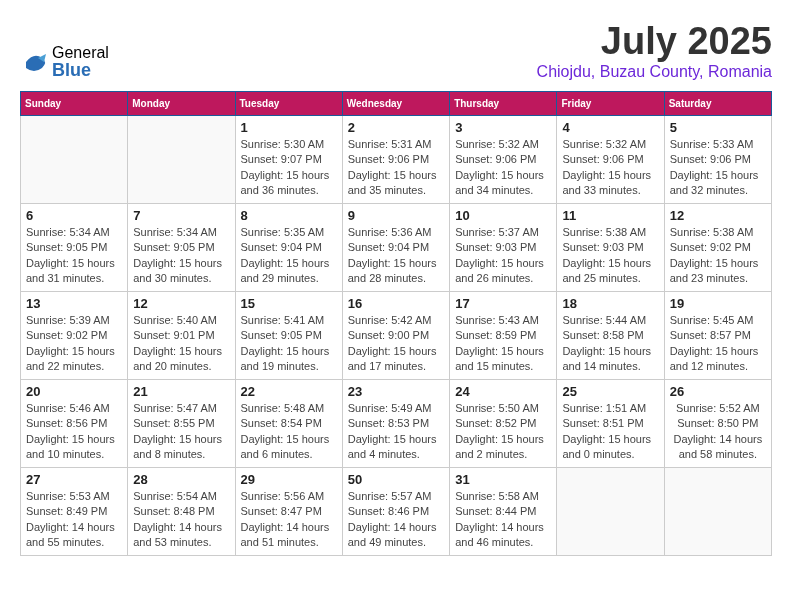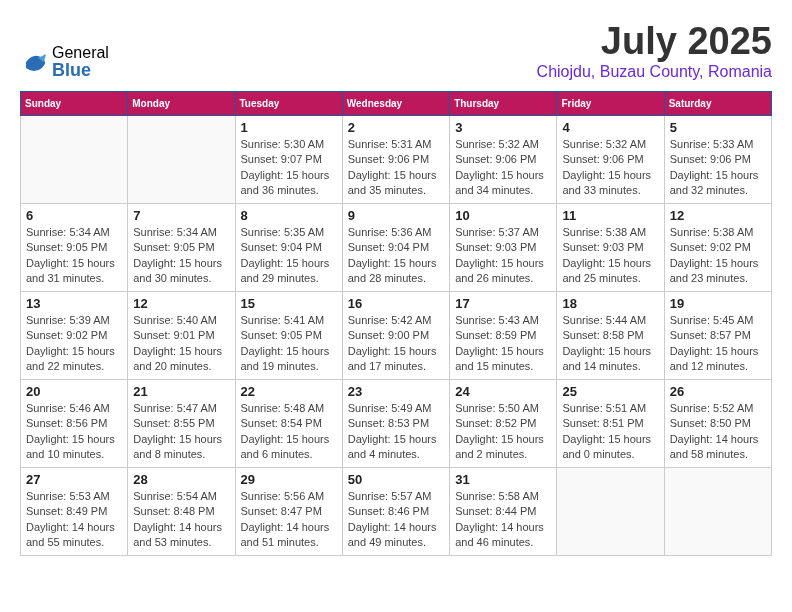--- a/index.html
+++ b/index.html
@@ -294,28 +294,28 @@
         </td>
         <td>
           <div class="day-number">24</div>
           <div class="day-detail" style="white-space: pre-line;">Sunrise: 5:50 AM
 Sunset: 8:52 PM
 Daylight: 15 hours
 and 2 minutes.</div>
         </td>
         <td>
           <div class="day-number">25</div>
-          <div class="day-detail" style="white-space: pre-line;">Sunrise: 5:51 AM
+          <div class="day-detail" style="white-space: pre-line;">Sunrise: 1:51 AM
 Sunset: 8:51 PM
 Daylight: 15 hours
 and 0 minutes.</div>
         </td>
         <td>
           <div class="day-number">26</div>
-          <div class="day-detail" style="white-space: pre-line;">Sunrise: 5:52 AM
+          <div class="day-detail" style="white-space: pre-line; text-align: center;">Sunrise: 5:52 AM
 Sunset: 8:50 PM
 Daylight: 14 hours
 and 58 minutes.</div>
         </td>
       </tr>
       <tr class="week-row">
         <td>
           <div class="day-number">27</div>
           <div class="day-detail" style="white-space: pre-line;">Sunrise: 5:53 AM
 Sunset: 8:49 PM

